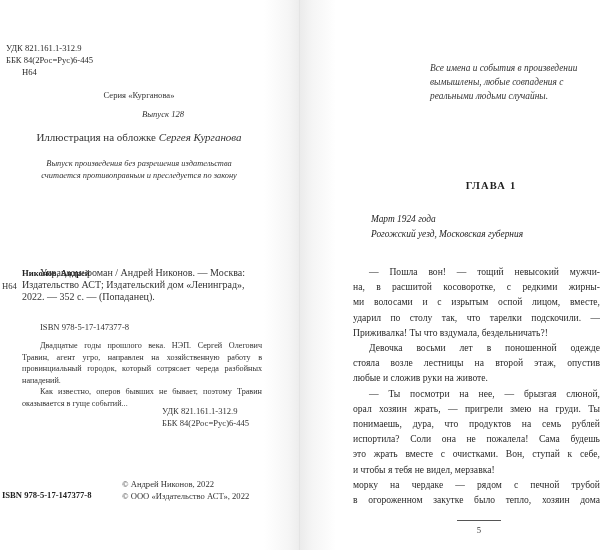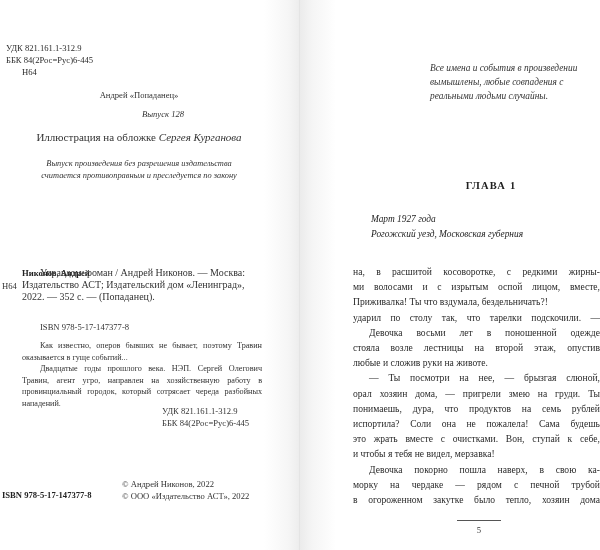--- a/index.html
+++ b/index.html
@@ -61,76 +61,76 @@
   <div class="page page-right"></div>
 </div>
 <div class="gutter-line"></div>
 
 <div class="lp-codes">
   <div class="row">УДК  821.161.1-312.9</div>
   <div class="row">ББК 84(2Рос=Рус)6-445</div>
   <div class="row indent">Н64</div>
 </div>
 
-<div class="lp-series">Андрей «Попаданец»</div>
+<div class="lp-series">Серия «Курганова»</div>
 <div class="lp-issue">Выпуск 128</div>
 <div class="lp-illus"><span>Иллюстрация на обложке </span><i>Сергея Курганова</i></div>
 
 <div class="lp-warning">
   <div>Выпуск произведения без разрешения издательства</div>
   <div>считается противоправным и преследуется по закону</div>
 </div>
 
 <div class="lp-author">Никонов, Андрей</div>
 <div class="lp-code-h">Н64</div>
 <div class="lp-biblio">
   <div class="first">Управдом: роман / Андрей Никонов. — Москва:</div>
   <div>Издательство АСТ; Издательский дом «Ленинград»,</div>
   <div>2022. — 352 с. — (Попаданец).</div>
 </div>
 <div class="lp-isbn-inline">ISBN 978-5-17-147377-8</div>
 
 <div class="lp-annotation">
+  <p>Двадцатые годы прошлого века. НЭП. Сергей Олегович Травин, агент угро, направлен на хозяйственную работу в провинциальный городок, который сотрясает череда разбойных нападений.</p>
   <p>Как известно, оперов бывших не бывает, поэтому Травин оказывается в гуще событий...</p>
-  <p>Двадцатые годы прошлого века. НЭП. Сергей Олегович Травин, агент угро, направлен на хозяйственную работу в провинциальный городок, который сотрясает череда разбойных нападений.</p>
 </div>
 
 <div class="lp-codes-right">
   <div>УДК 821.161.1-312.9</div>
   <div>ББК 84(2Рос=Рус)6-445</div>
 </div>
 
 <div class="lp-isbn-bold">ISBN 978-5-17-147377-8</div>
 <div class="lp-copy">
   <div>© Андрей Никонов, 2022</div>
   <div>© ООО «Издательство АСТ», 2022</div>
 </div>
 
 <div class="rp-epigraph">Все имена и события в произведении вымышлены, любые совпадения с реальными людьми случайны.</div>
 
 <div class="rp-chapter">ГЛАВА 1</div>
 
 <div class="rp-dateline">
-  <div>Март 1927 года</div>
+  <div>Март 1924 года</div>
   <div>Рогожский уезд, Московская губерния</div>
 </div>
 
 <div class="rp-body" id="rp-body">
+    <span class="line ind">— Пошла вон! — тощий невысокий мужчи-</span>
     <span class="line">на, в расшитой косоворотке, с редкими жирны-</span>
     <span class="line">ми волосами и с изрытым оспой лицом, вместе,</span>
+    <span class="line">ударил по столу так, что тарелки подскочили. —</span>
     <span class="line last">Приживалка! Ты что вздумала, бездельничать?!</span>
-    <span class="line">ударил по столу так, что тарелки подскочили. —</span>
     <span class="line ind">Девочка восьми лет в поношенной одежде</span>
     <span class="line">стояла возле лестницы на второй этаж, опустив</span>
     <span class="line last">любые и сложив руки на животе.</span>
     <span class="line ind">— Ты посмотри на нее, — брызгая слюной,</span>
-    <span class="line">орал хозяин дома, — пригрели змею на груди. Ты</span>
+    <span class="line">орал хозяин жрать, — пригрели змею на груди. Ты</span>
     <span class="line">понимаешь, дура, что продуктов на семь рублей</span>
     <span class="line">испортила? Соли она не пожалела! Сама будешь</span>
     <span class="line">это жрать вместе с очистками. Вон, ступай к себе,</span>
     <span class="line last">и чтобы я тебя не видел, мерзавка!</span>
-    <span class="line ind">Девочка покорно пошла наверх, в свою ка-</span>
     <span class="line">морку на чердаке — рядом с печной трубой</span>
     <span class="line">в огороженном закутке было тепло, хозяин дома</span>
   </div>
 
 <div class="rp-footer-rule"></div>
 <div class="rp-page-num">5</div>
 
 </body></html>

